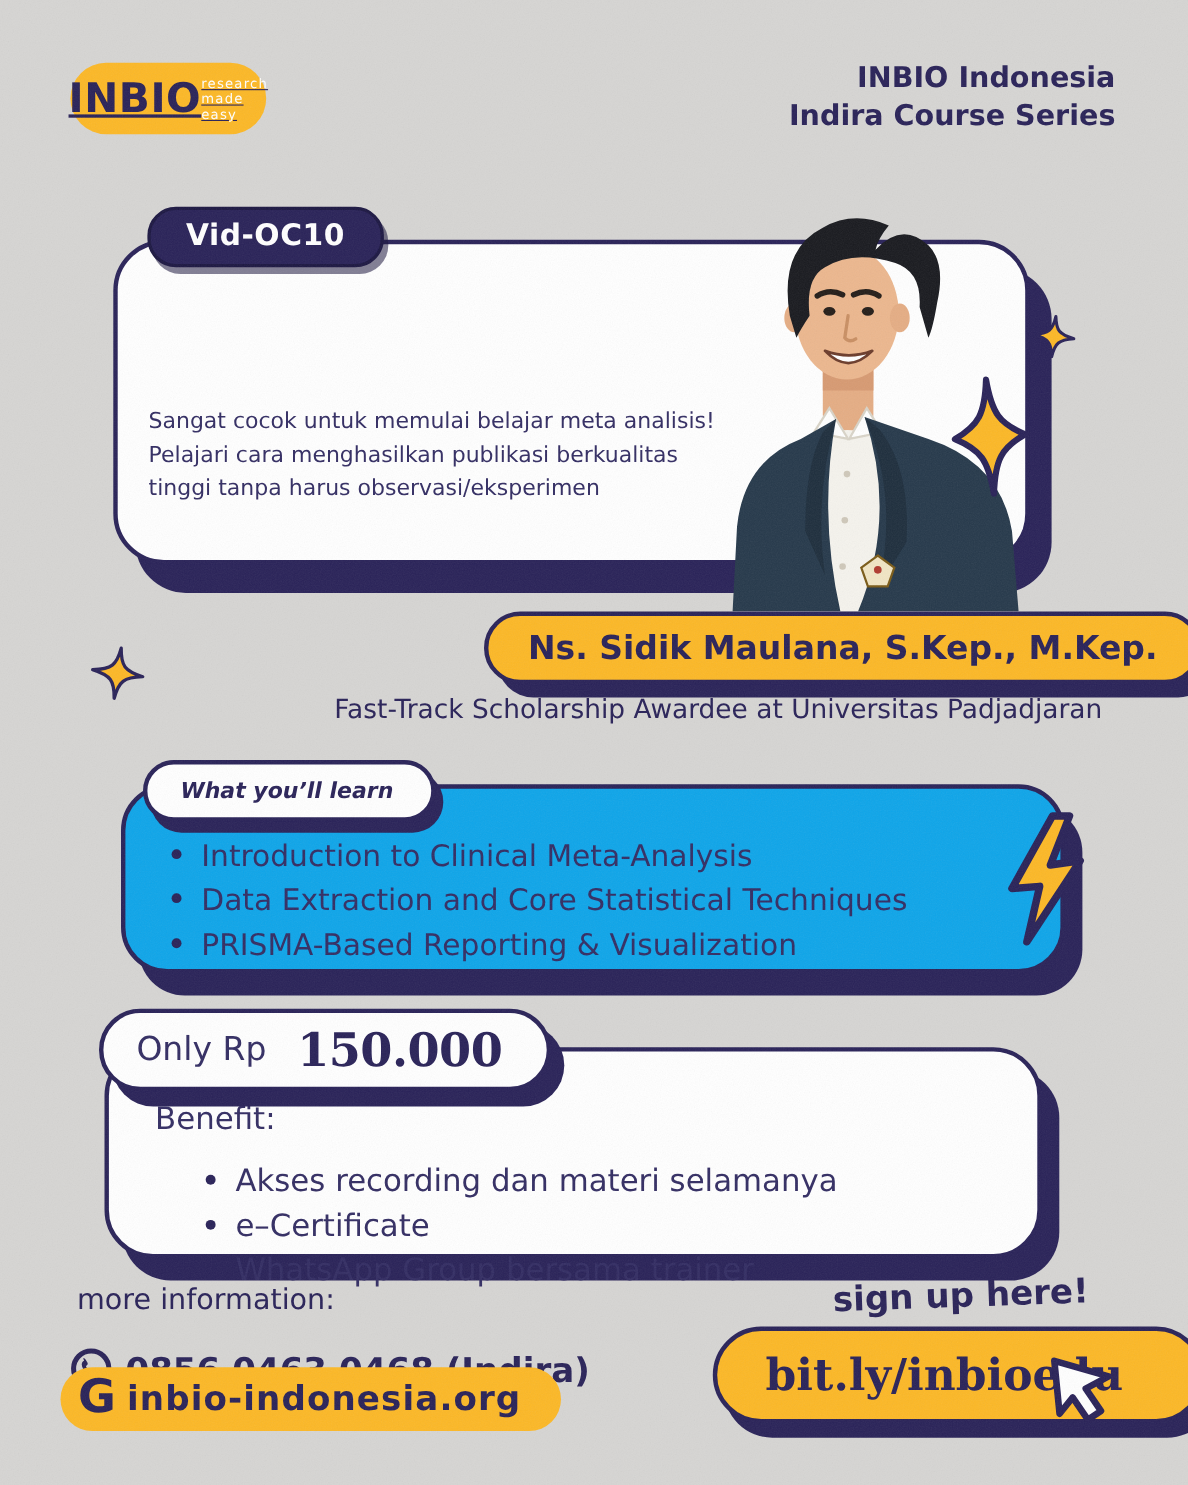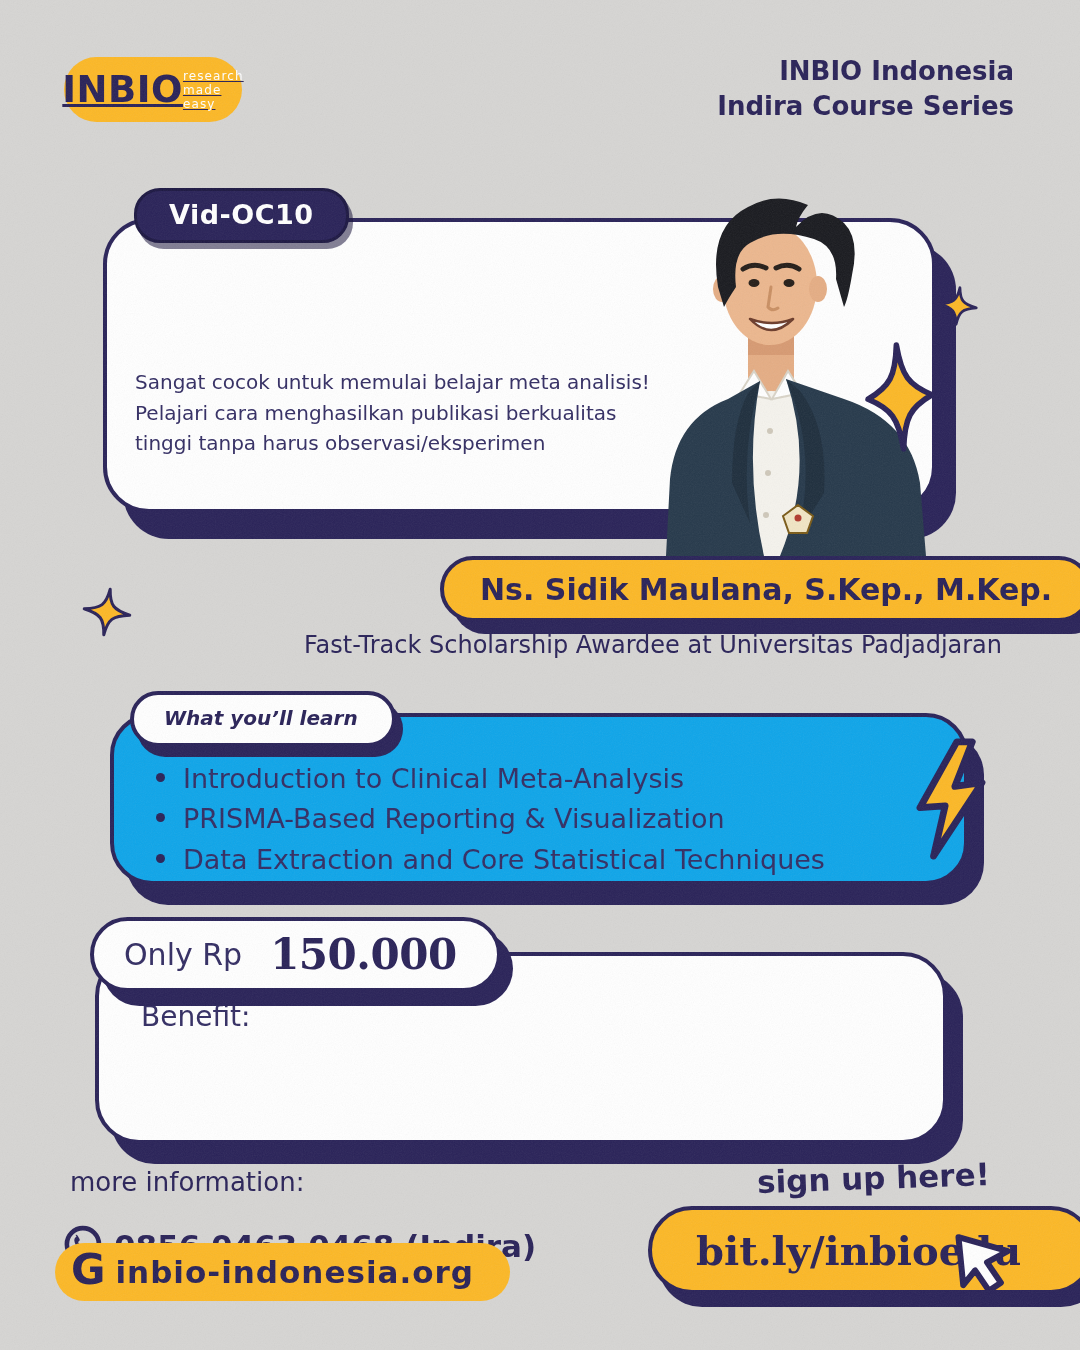--- a/index.html
+++ b/index.html
@@ -162,35 +162,49 @@
   <div class="credential">Fast-Track Scholarship Awardee at Universitas Padjadjaran</div>
 
   <div class="learn-card">
     <ul class="plain">
         <li>
         <span class="dot"></span>
         <span class="li-text">Introduction to Clinical Meta-Analysis</span>
       </li>
         <li>
         <span class="dot"></span>
+        <span class="li-text">Data Extraction and Core Statistical Techniques</span>
+      </li>
+        <li>
+        <span class="dot"></span>
         <span class="li-text">PRISMA-Based Reporting &amp; Visualization</span>
-      </li>
-        <li>
-        <span class="dot"></span>
-        <span class="li-text">Data Extraction and Core Statistical Techniques</span>
       </li>
       </ul>
   </div>
   <div class="learn-badge">What you’ll learn</div>
   <svg class="bolt" viewBox="0 0 90 130" aria-hidden="true">
     <path d="M52,6 L14,74 L40,72 L28,124 L78,48 L50,52 L68,6 Z" fill="#fcb826" stroke="#292258" stroke-width="7" stroke-linejoin="round"></path>
   </svg>
 
   <div class="benefit-card">
     <div class="benefit-label">Benefit:</div>
+    <ul class="plain">
+        <li>
+        <span class="dot"></span>
+        <span class="li-text">Akses recording dan materi selamanya</span>
+      </li>
+        <li>
+        <span class="dot"></span>
+        <span class="li-text">e–Certificate</span>
+      </li>
+        <li>
+        <span class="dot"></span>
+        <span class="li-text">WhatsApp Group bersama trainer</span>
+      </li>
+      </ul>
   </div>
   <div class="price-pill">
     <span class="price-prefix">Only Rp</span>
     <span class="price-amount">150.000</span>
   </div>
 
   <div class="more-info">more information:</div>
   <div class="phone-row">
     <svg class="phone-icon" viewBox="0 0 48 48" aria-hidden="true">
       <circle cx="25" cy="22" r="17.5" fill="none" stroke="#292258" stroke-width="5"></circle>

